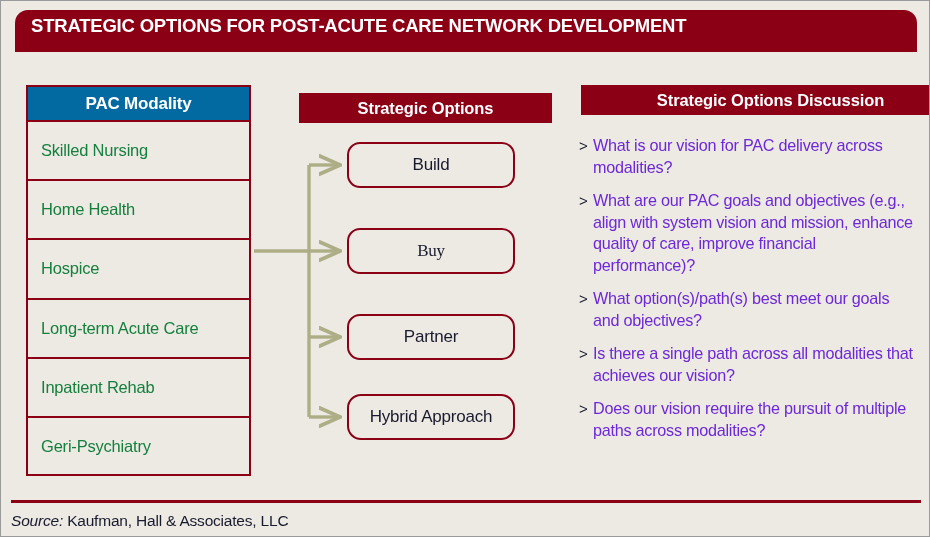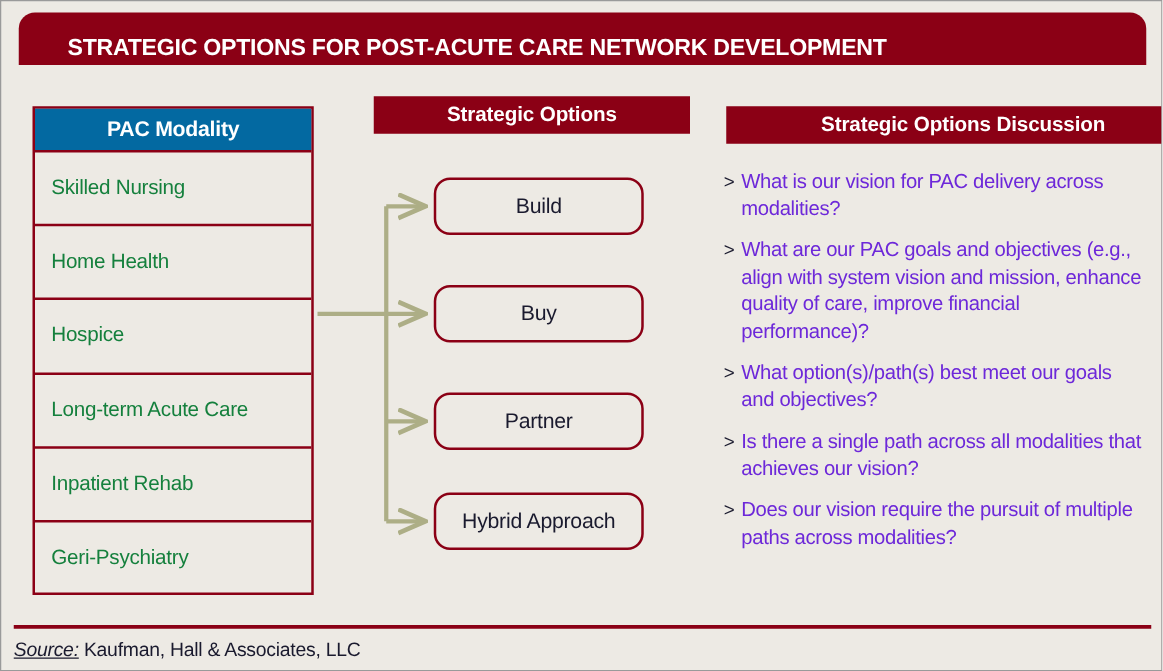--- a/index.html
+++ b/index.html
@@ -27,27 +27,26 @@
     top: 9px;
     width: 902px;
     height: 42px;
     background: #8B0015;
     border-radius: 13px 13px 0 0;
     box-sizing: border-box;
   }
   #title-text {
     position: absolute;
     left: 16px;
-    top: 17px;
+    top: 5px;
     font-size: 18.5px;
     font-weight: bold;
     color: #ffffff;
     letter-spacing: -0.2px;
     white-space: nowrap;
-    margin-left: 23px;
   }
 
   
   .col-header {
     position: absolute;
     background: #8B0015;
     color: #ffffff;
     font-size: 16.5px;
     font-weight: bold;
     display: flex;
@@ -89,21 +88,21 @@
     padding-left: 13px;
     font-size: 16.5px;
     color: #15803d;
     letter-spacing: -0.2px;
   }
   .modality-row:first-of-type { border-top: none; }
 
   
   #options-header {
     left: 298px;
-    top: 76px;
+    top: 92px;
     width: 253px;
     height: 30px;
   }
 
   
   .option-box {
     position: absolute;
     left: 346px;
     width: 168px;
     height: 46px;
@@ -112,23 +111,23 @@
     border-radius: 13px;
     background: #EDEAE4;
     display: flex;
     align-items: center;
     justify-content: center;
     font-size: 17px;
     color: #1a1a2e;
     letter-spacing: -0.2px;
   }
   #option-box-0 { top: 141px; }
-  #option-box-1 { top: 227px; }
+  #option-box-1 { top: 227px; font-family: Liberation Serif, serif; }
   #option-box-2 { top: 313px; }
-  #option-box-3 { top: 393px; }
+  #option-box-3 { top: 393px; border-radius: 14px; }
 
   
   #connectors {
     position: absolute;
     left: 0;
     top: 0;
     width: 930px;
     height: 537px;
     pointer-events: none;
   }
@@ -179,21 +178,20 @@
     position: absolute;
     left: 10px;
     top: 511px;
     font-size: 15.5px;
     color: #1a1a2e;
     letter-spacing: -0.2px;
     white-space: nowrap;
   }
   #source-label {
     font-style: italic;
-    text-decoration: underline;
   }
 </style>
 </head>
 <body>
 
 <div id="page">
 
   <div id="title-bar">
     <div id="title-text">STRATEGIC OPTIONS FOR POST-ACUTE CARE NETWORK DEVELOPMENT</div>
   </div>

